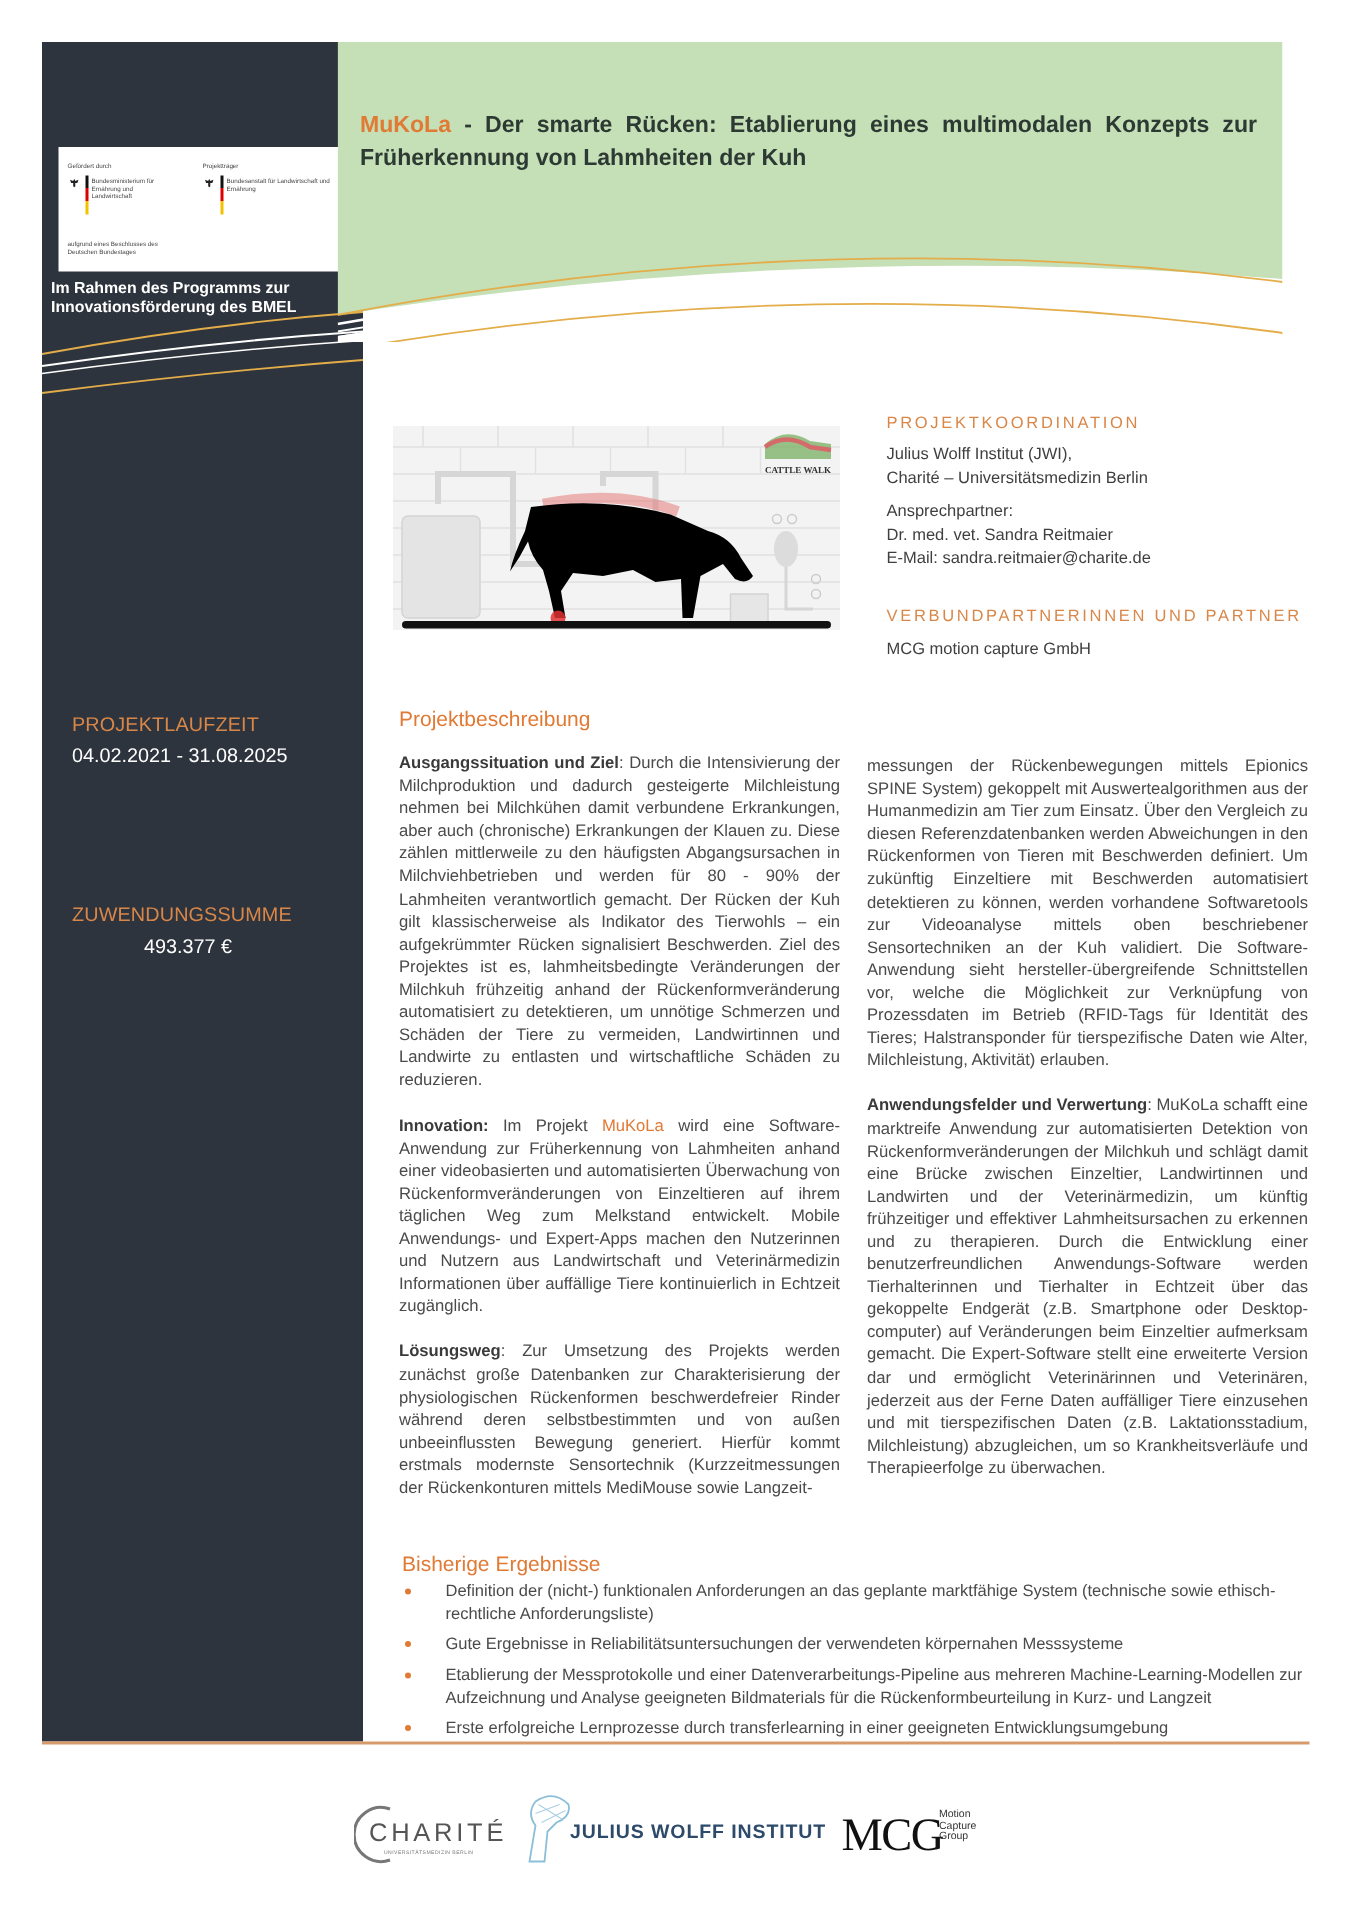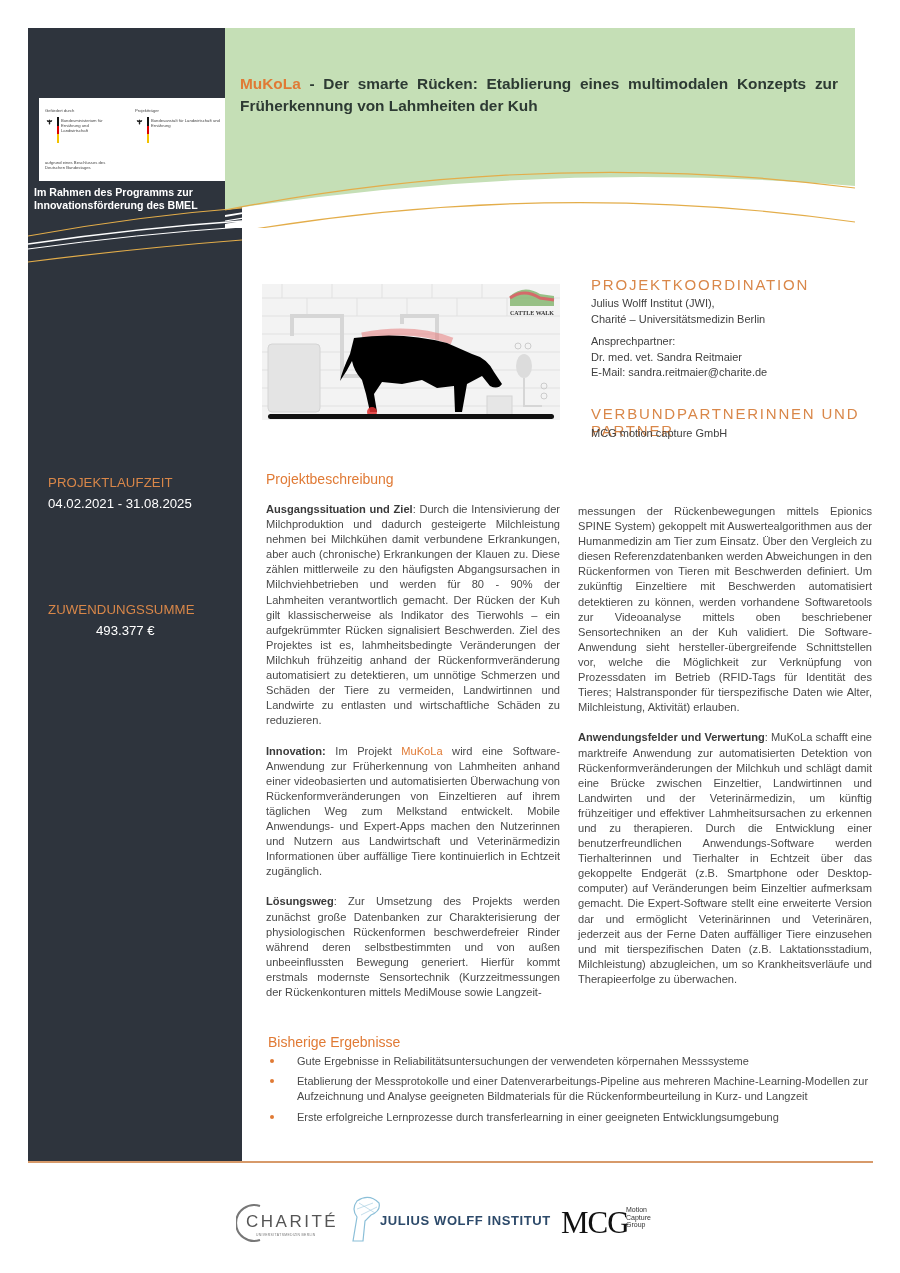--- a/index.html
+++ b/index.html
@@ -16,21 +16,21 @@
   .sb-program { position: absolute; left: 6px; width: 202px; top: 158px; color: #ffffff; font-weight: bold; font-size: 10.6px; line-height: 12.6px; text-align: left; }
   .sb-label { position: absolute; left: 20px; color: #d98749; font-size: 13.2px; letter-spacing: 0.1px; }
   .sb-value { position: absolute; left: 20px; color: #ffffff; font-size: 13.2px; }
 
   .header-band { position: absolute; left: 225px; top: 28px; width: 754px; height: 200px; overflow: hidden; }
   .title { position: absolute; left: 15px; top: 45px; width: 598px; font-weight: bold; font-size: 15.4px; line-height: 22px; color: #2d3a33; text-align: justify; text-align-last: left; }
   .title .brand { color: #e07a35; }
 
   .cow-figure { position: absolute; left: 262px; top: 276px; width: 298px; height: 148px; }
 
-  .side-h { position: absolute; left: 591px; color: #d98749; font-size: 15px; letter-spacing: 1.8px; }
+  .side-h { position: absolute; left: 591px; color: #d98749; font-size: 11px; letter-spacing: 1.8px; }
   .side-t { position: absolute; left: 591px; font-size: 11px; line-height: 15.5px; color: #3f3f3f; }
 
   .section-title { position: absolute; color: #e07a35; font-size: 14px; }
   .col { position: absolute; font-size: 11.1px; line-height: 15.1px; color: #4a4a4a; text-align: justify; }
   .col p { margin-bottom: 15.1px; }
   .col b { color: #3a3a3a; }
   .col .brand { color: #e07a35; }
 
   .results { position: absolute; left: 268px; top: 1054px; width: 604px; }
   .results li { list-style: none; position: relative; padding-left: 29px; font-size: 11px; line-height: 15.2px; color: #4a4a4a; margin-bottom: 5px; }
@@ -156,20 +156,21 @@
   <p><b>Lösungsweg</b><span>: Zur Umsetzung des Projekts werden zunächst große Datenbanken zur Charakterisierung der physiologischen Rückenformen beschwerdefreier Rinder während deren selbstbestimmten und von außen unbeeinflussten Bewegung generiert. Hierfür kommt erstmals modernste Sensortechnik (Kurzzeitmessungen der Rückenkonturen mittels MediMouse sowie Langzeit-</span></p>
 </div>
 
 <div class="col" style="left:578px;top:504px;width:294px;">
   <p>messungen der Rückenbewegungen mittels Epionics SPINE System) gekoppelt mit Auswertealgorithmen aus der Humanmedizin am Tier zum Einsatz. Über den Vergleich zu diesen Referenzdatenbanken werden Abweichungen in den Rückenformen von Tieren mit Beschwerden definiert. Um zukünftig Einzeltiere mit Beschwerden automatisiert detektieren zu können, werden vorhandene Softwaretools zur Videoanalyse mittels oben beschriebener Sensortechniken an der Kuh validiert. Die Software-Anwendung sieht hersteller-übergreifende Schnittstellen vor, welche die Möglichkeit zur Verknüpfung von Prozessdaten im Betrieb (RFID-Tags für Identität des Tieres; Halstransponder für tierspezifische Daten wie Alter, Milchleistung, Aktivität) erlauben.</p>
   <p><b>Anwendungsfelder und Verwertung</b><span>: MuKoLa schafft eine marktreife Anwendung zur automatisierten Detektion von Rückenformveränderungen der Milchkuh und schlägt damit eine Brücke zwischen Einzeltier, Landwirtinnen und Landwirten und der Veterinärmedizin, um künftig frühzeitiger und effektiver Lahmheitsursachen zu erkennen und zu therapieren. Durch die Entwicklung einer benutzerfreundlichen Anwendungs-Software werden Tierhalterinnen und Tierhalter in Echtzeit über das gekoppelte Endgerät (z.B. Smartphone oder Desktop-computer) auf Veränderungen beim Einzeltier aufmerksam gemacht. Die Expert-Software stellt eine erweiterte Version dar und ermöglicht Veterinärinnen und Veterinären, jederzeit aus der Ferne Daten auffälliger Tiere einzusehen und mit tierspezifischen Daten (z.B. Laktationsstadium, Milchleistung) abzugleichen, um so Krankheitsverläufe und Therapieerfolge zu überwachen.</span></p>
 </div>
 
 <div class="section-title" style="left:268px;top:1034px;">Bisherige Ergebnisse</div>
 <ul class="results">
+  <li><span class="dot"></span><span>Definition der (nicht-) funktionalen Anforderungen an das geplante marktfähige System (technische sowie ethisch-rechtliche Anforderungsliste)</span></li>
   <li><span class="dot"></span><span>Gute Ergebnisse in Reliabilitätsuntersuchungen der verwendeten körpernahen Messsysteme</span></li>
   <li><span class="dot"></span><span>Etablierung der Messprotokolle und einer Datenverarbeitungs-Pipeline aus mehreren Machine-Learning-Modellen zur Aufzeichnung und Analyse geeigneten Bildmaterials für die Rückenformbeurteilung in Kurz- und Langzeit</span></li>
   <li><span class="dot"></span><span>Erste erfolgreiche Lernprozesse durch transferlearning in einer geeigneten Entwicklungsumgebung</span></li>
 </ul>
 
 <div class="logos">
   <div style="position:absolute;left:236px;top:8px;width:100px;height:40px;">
     <svg width="30" height="40" style="position:absolute;left:0;top:0;">
         <path d="M24 3 A18 18 0 1 0 24 37" stroke="#777" stroke-width="2" fill="none"></path>
       </svg>

